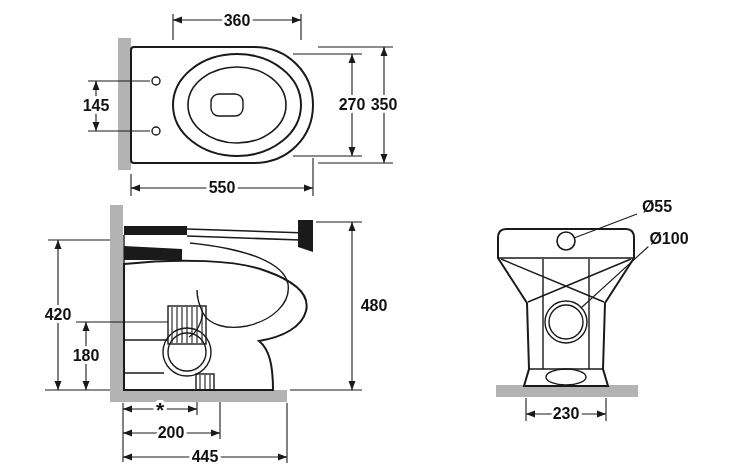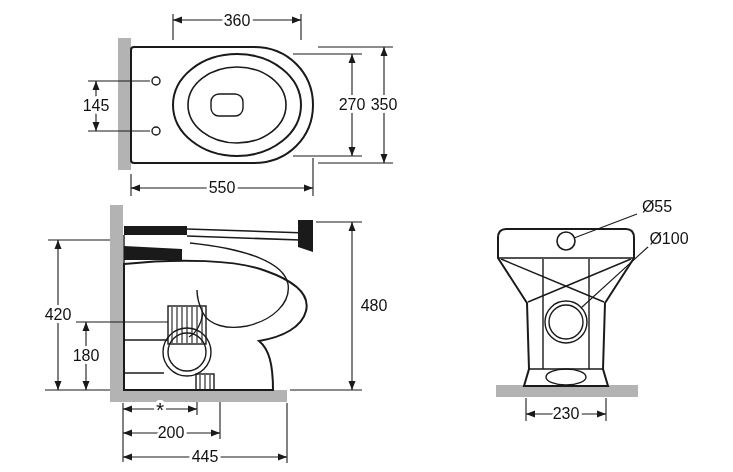--- a/index.html
+++ b/index.html
@@ -4,20 +4,21 @@
 <style>
   * { margin: 0; padding: 0; box-sizing: border-box; }
   html, body { background: #ffffff; }
   .canvas {
     position: relative;
     width: 733px;
     height: 472px;
     background: #ffffff;
     font-family: "Liberation Sans", sans-serif;
     overflow: hidden;
+    font-weight: bold;
   }
   svg { display: block; }
   .outline      { fill: none; stroke: #1a1a1a; stroke-width: 2; }
   .outline-fill { fill: #ffffff; stroke: #1a1a1a; stroke-width: 2; }
   .thin         { fill: none; stroke: #1a1a1a; stroke-width: 1.4; }
   .thin2        { fill: none; stroke: #1a1a1a; stroke-width: 1.6; }
   .dim          { fill: none; stroke: #1a1a1a; stroke-width: 1.1; }
   .ext          { fill: none; stroke: #1a1a1a; stroke-width: 1.1; }
   .black        { fill: #1a1a1a; stroke: none; }
   text.dim-label {

